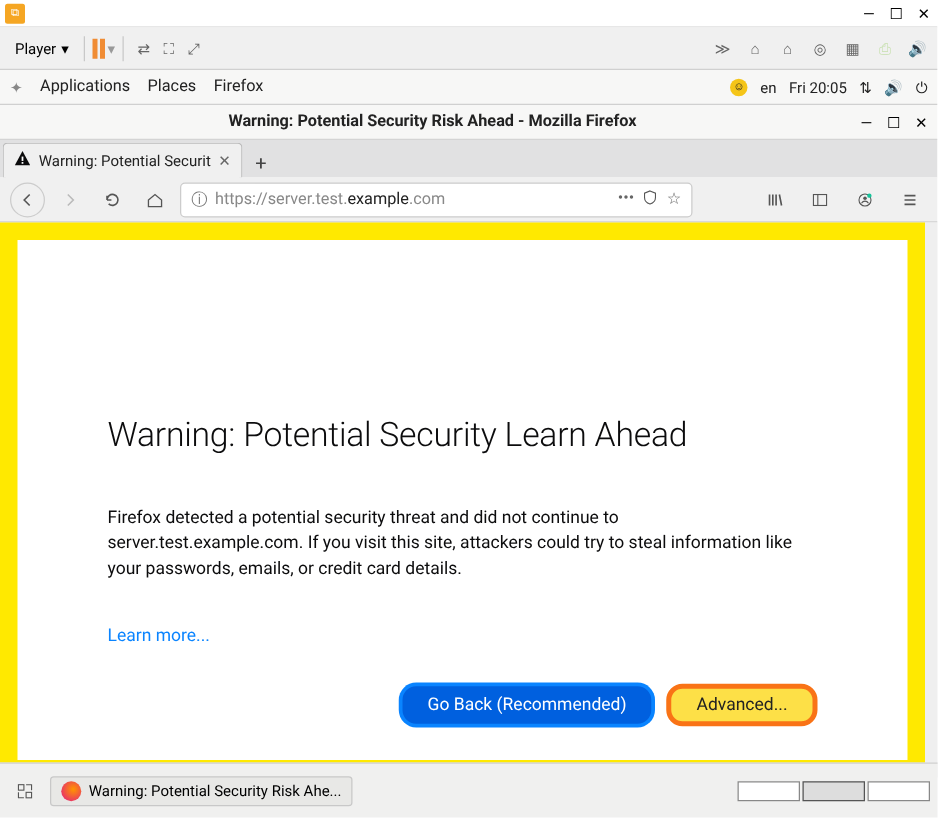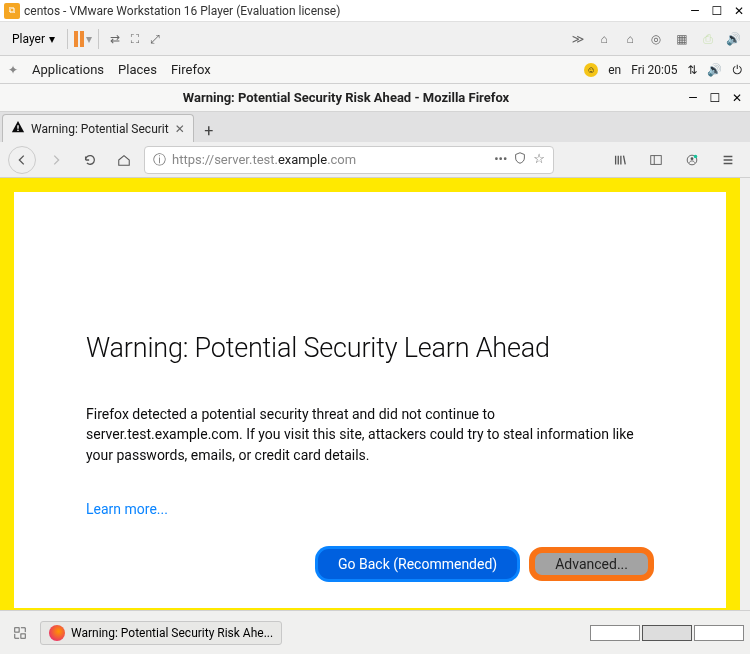--- a/index.html
+++ b/index.html
@@ -56,38 +56,37 @@
 
 .ff-content { position: absolute; top: 178px; left: 0; right: 10px; bottom: 32px; background: #ffe900; }
 .scrollbar { position: absolute; top: 178px; right: 0; width: 10px; bottom: 32px; background: #efefef; }
 .content-inner { position: absolute; top: 14px; left: 14px; right: 14px; bottom: 14px; background: #fff; padding: 140px 72px 40px 72px; }
 .warn-heading { font-size: 27px; font-weight: 300; color: #0c0c0d; margin-bottom: 40px; letter-spacing: -0.2px; }
 .warn-body { font-size: 14px; color: #0c0c0d; line-height: 1.45; margin-bottom: 36px; }
 .learn-link { color: #0a84ff; font-size: 14px; cursor: pointer; display: inline-block; margin-bottom: 30px; }
 .btn-row { display: flex; justify-content: flex-end; gap: 10px; }
 .btn { height: 34px; padding: 0 20px; font-size: 14px; border-radius: 13px; cursor: pointer; display: inline-flex; align-items: center; }
 .btn-primary { background: #0060df; color: #fff; border: 2px solid #0a84ff; box-shadow: 0 0 0 1px #0a84ff; }
-.btn-secondary { background: #a3a3a3; color: #222; border: 6px solid #f97316; }
+.btn-secondary { background: #fde047; color: #222; border: 4px solid #f97316; }
 
 
 .gnome-taskbar { position: absolute; bottom: 0; left: 0; right: 0; height: 44px; background: #f0f0ef; border-top: 1px solid #d0d0d0; display: flex; align-items: center; padding: 0 6px; gap: 6px; }
 .task-btn { height: 24px; padding: 0 8px; background: #e8e8e6; border: 1px solid #c8c8c8; border-radius: 3px; display: flex; align-items: center; gap: 6px; font-size: 12px; cursor: pointer; }
 .ff-logo { width: 16px; height: 16px; border-radius: 50%; background: radial-gradient(circle at 60% 40%, #ff9500, #e31587); display: inline-block; }
 .ws-switch { display: flex; gap: 2px; margin-left: auto; }
 .ws { width: 50px; height: 16px; border: 1px solid #888; background: #fff; }
 .ws.active { background: #ddd; border: 1px solid #555; }
 
 svg { width: 14px; height: 14px; }
 </style>
 </head>
 <body>
 
 <div class="vm-titlebar">
   <span class="vm-ico">⧉</span>
-  <span class="vm-title">centos - VMware Workstation 16 Player (Evaluation license)</span>
   <span class="vm-spacer"></span>
   <div class="vm-ctrls">
     <span class="vm-ctrl">—</span>
     <span class="vm-ctrl">☐</span>
     <span class="vm-ctrl">✕</span>
   </div>
 </div>
 
 <div class="vm-toolbar">
   <div class="vm-player">

